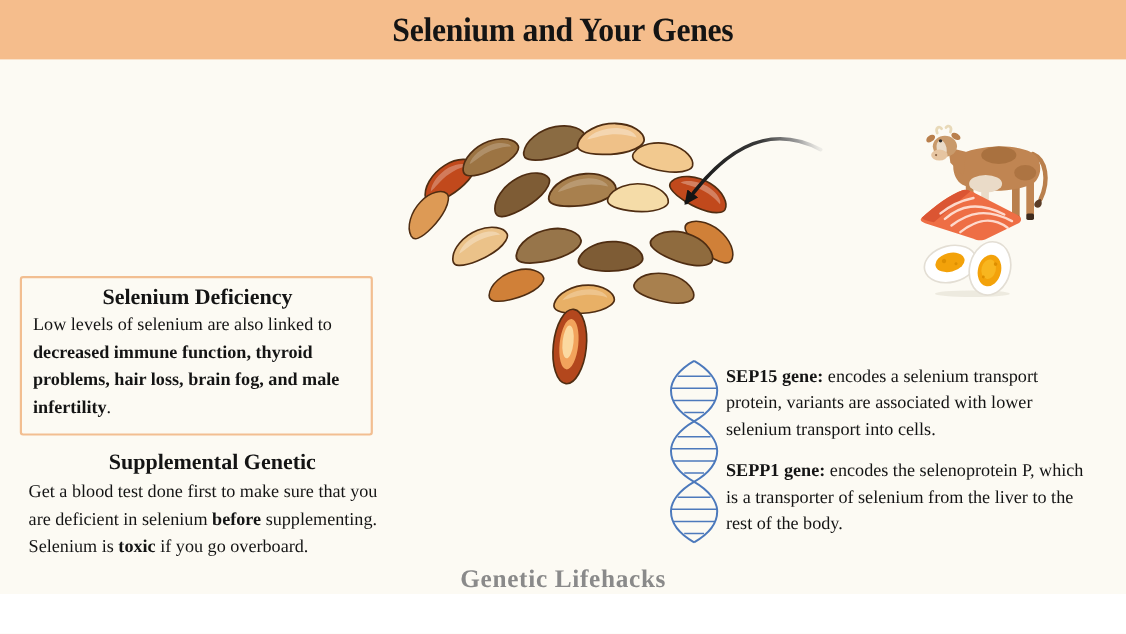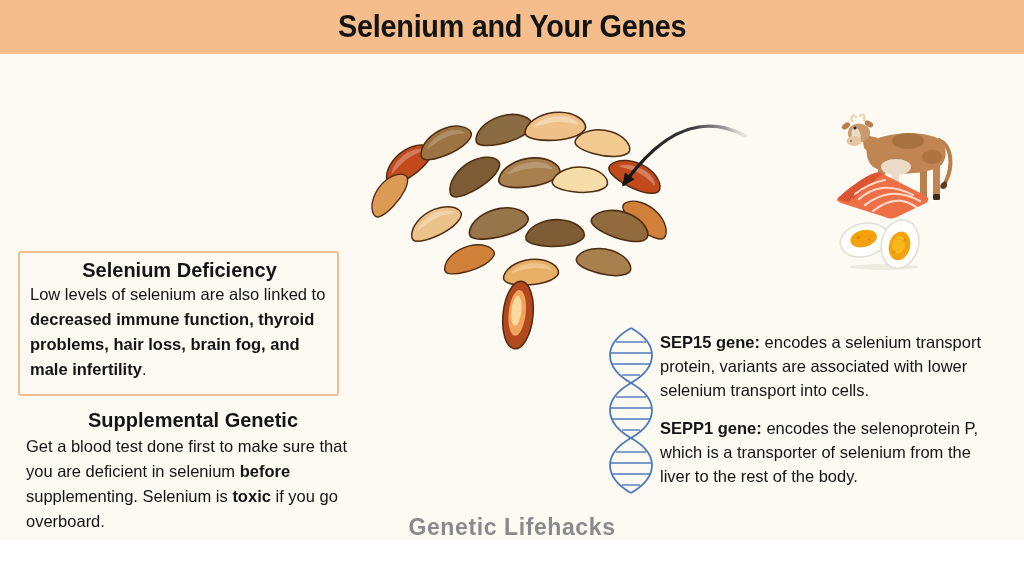--- a/index.html
+++ b/index.html
@@ -1,19 +1,19 @@
 <!DOCTYPE html>
 <html><head>
 <meta charset="utf-8">
 <style>
   html,body{margin:0;padding:0;}
   .canvas{
     position:relative;width:1024px;height:540px;overflow:hidden;
     background:#FCFAF3;color:#141414;
-    font-family:Liberation Sans, sans-serif;
+    font-family:Liberation Serif, serif;
   }
   
   .banner{position:absolute;left:0;top:0;width:1024px;height:54px;background:#F5BD8C;
           display:flex;align-items:center;justify-content:center;}
   .banner h1{margin:0;font-size:31px;font-weight:700;letter-spacing:-.3px;
              transform:scaleX(.93);white-space:nowrap;}
   
   h2{margin:0;font-size:20px;font-weight:700;text-align:center;line-height:23px;}
   p{margin:0;font-size:16.5px;line-height:25px;}
   strong{font-weight:700;}

